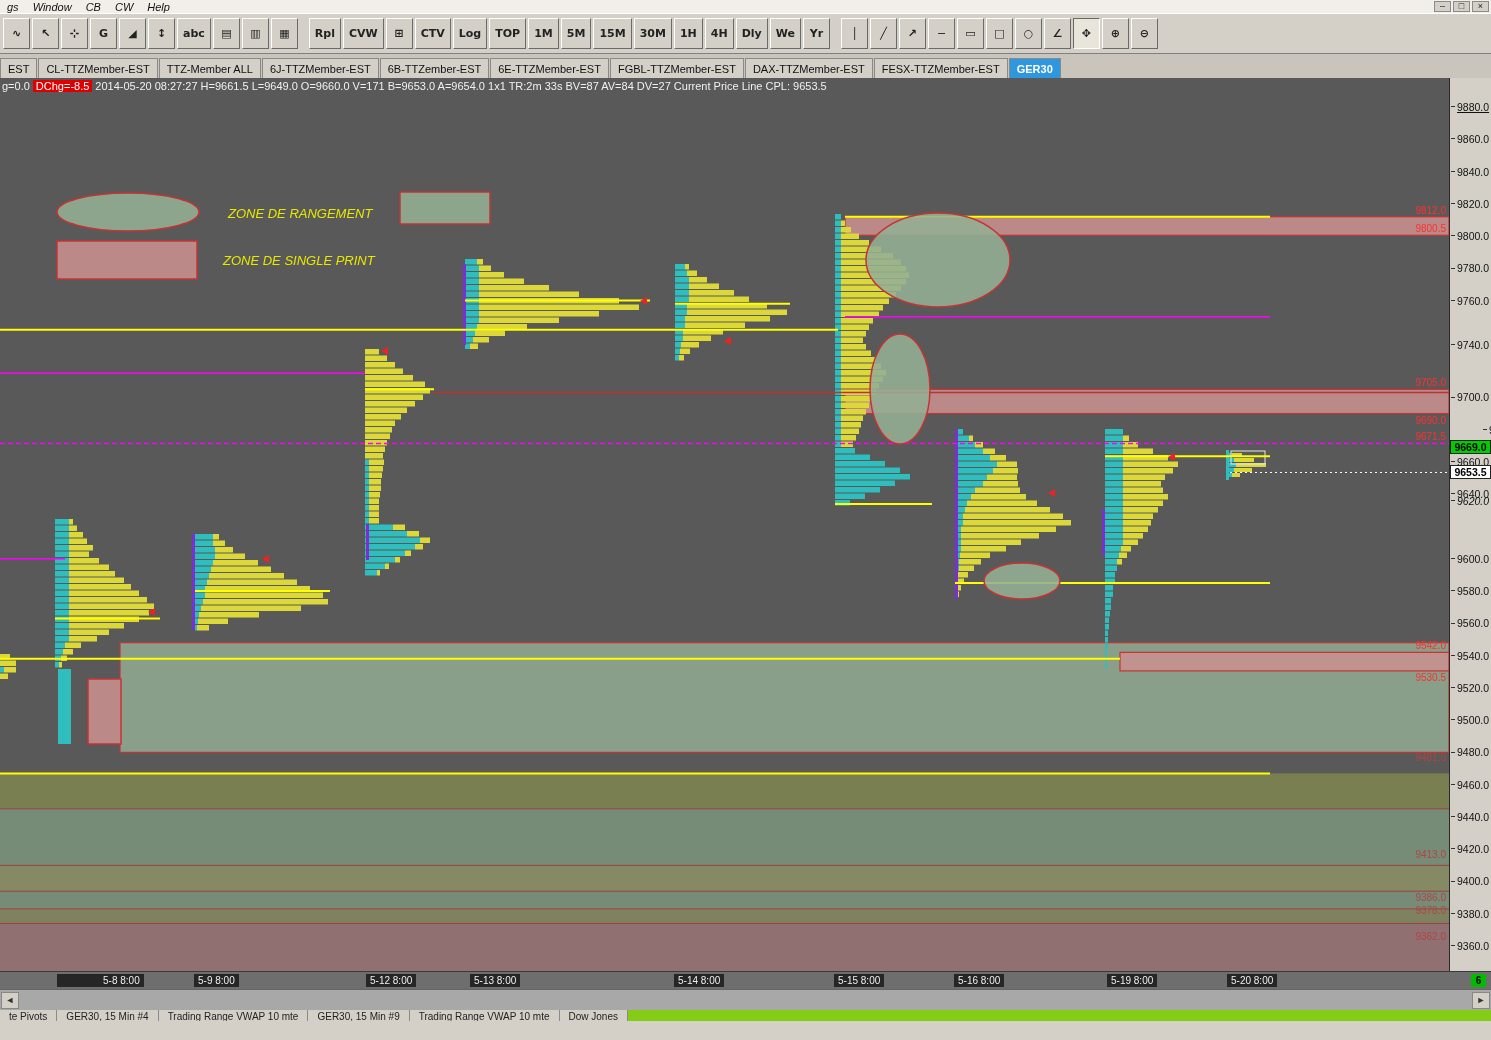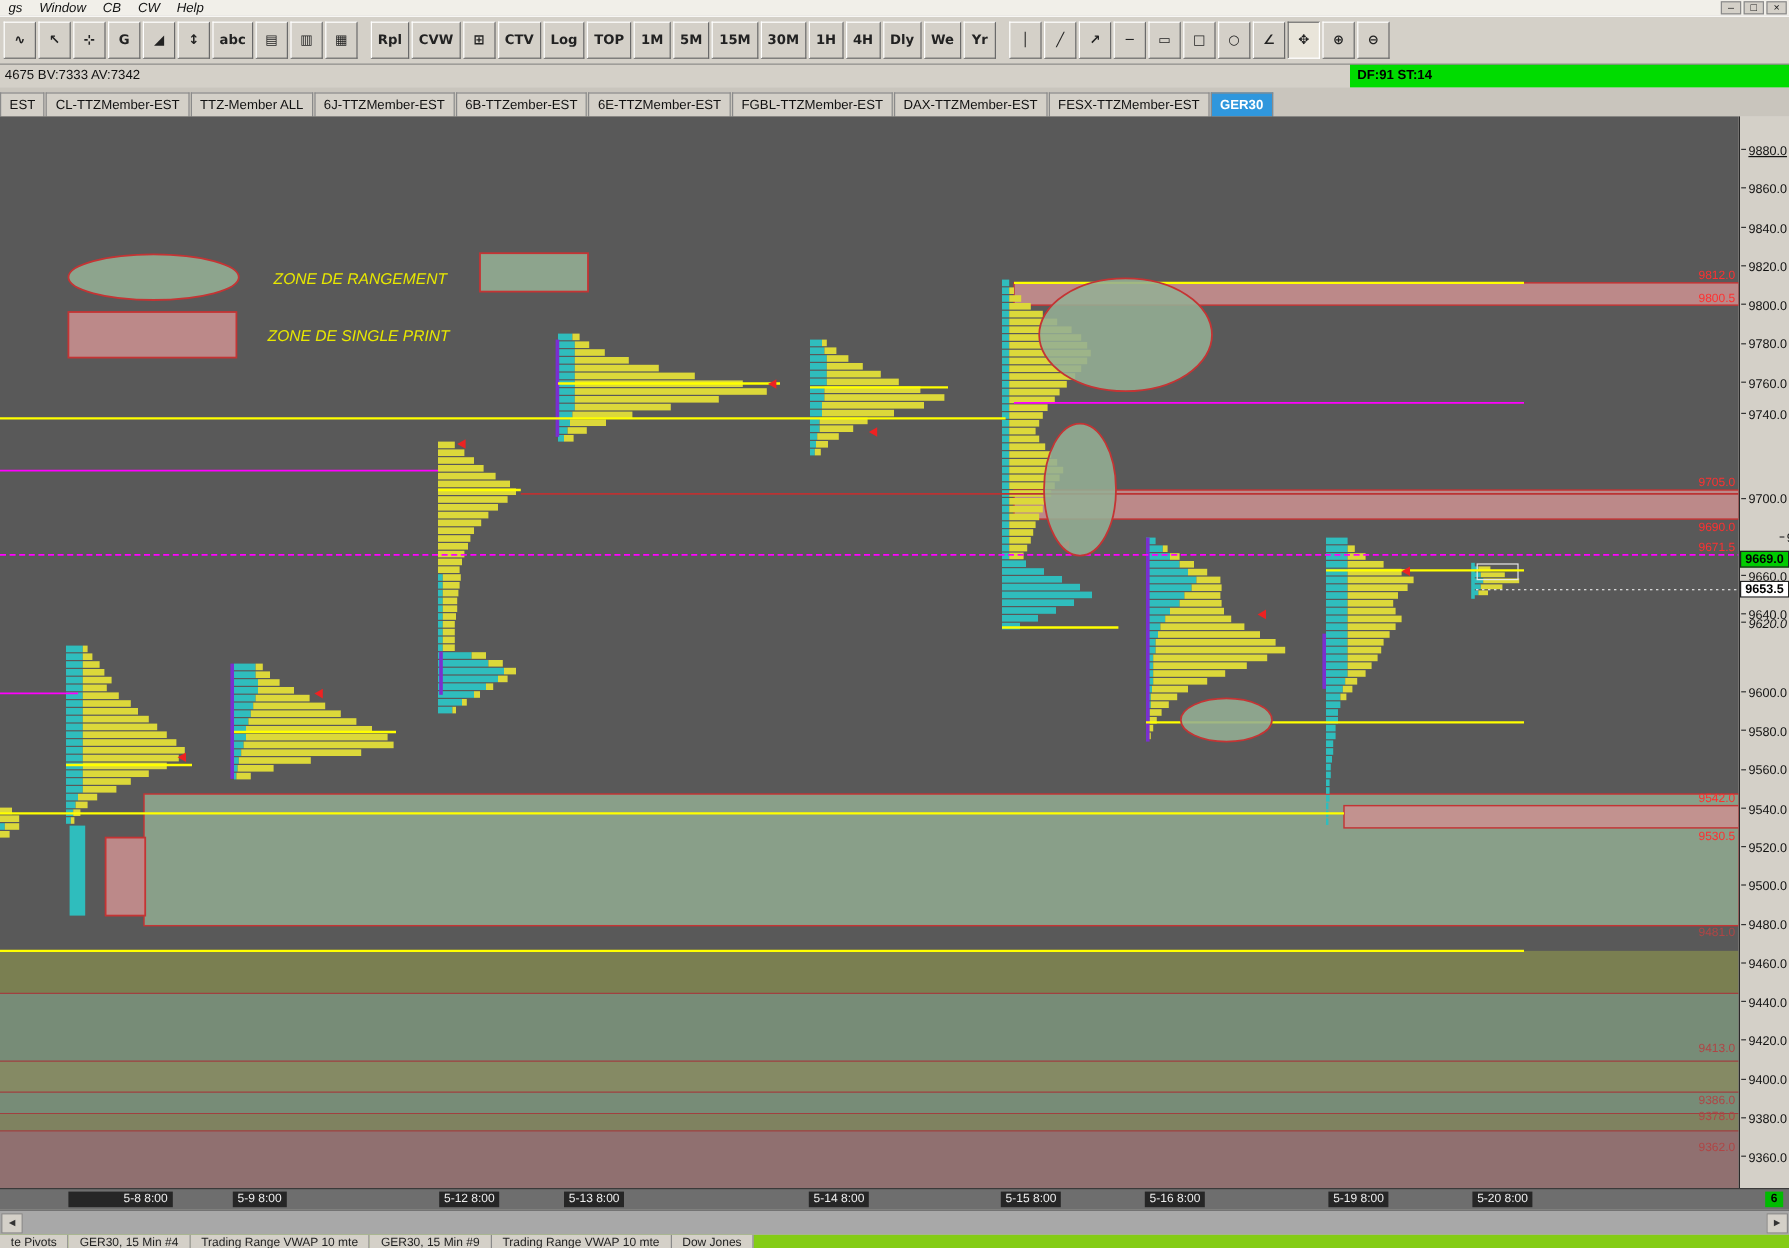--- a/index.html
+++ b/index.html
@@ -119,40 +119,39 @@
       <div class="tb-btn">─</div>
       <div class="tb-btn">▭</div>
       <div class="tb-btn">□</div>
       <div class="tb-btn">○</div>
       <div class="tb-btn">∠</div>
       <div class="tb-btn pressed">✥</div>
       <div class="tb-btn">⊕</div>
       <div class="tb-btn">⊖</div>
     </div>
 
-  <div class="statusrow">
-    <span class="status-left">4675  BV:7333  AV:7342</span>
-    <span class="status-right">DF:91  ST:14</span>
-  </div>
 
   <div class="tabrow" id="tabrow">
       <span class="tab">EST</span>
       <span class="tab">CL-TTZMember-EST</span>
       <span class="tab">TTZ-Member ALL</span>
       <span class="tab">6J-TTZMember-EST</span>
       <span class="tab">6B-TTZember-EST</span>
       <span class="tab">6E-TTZMember-EST</span>
       <span class="tab">FGBL-TTZMember-EST</span>
       <span class="tab">DAX-TTZMember-EST</span>
       <span class="tab">FESX-TTZMember-EST</span>
       <span class="tab active">GER30</span>
     </div>
 
   <div class="chart-row">
     <div class="chart-area">
+      <div class="info-line">
+        <span>g=0.0</span><span class="dchg">DChg=-8.5</span><span>2014-05-20 08:27:27  H=9661.5  L=9649.0  O=9660.0  V=171  B=9653.0  A=9654.0  1x1  TR:2m 33s  BV=87  AV=84  DV=27  Current Price Line   CPL: 9653.5</span>
+      </div>
       <svg id="chart-svg" width="1449" height="893">
           <rect x="120" y="564.682" width="1329" height="109.71799999999996" fill="rgba(148,174,148,0.82)" stroke="#c43434" stroke-width="1.2"></rect>
           <rect x="845" y="138.718" width="604" height="18.55525" fill="rgba(201,144,144,0.88)" stroke="#c43434" stroke-width="1.2"></rect>
           <rect x="845" y="311.3625" width="604" height="24.202499999999986" fill="rgba(201,144,144,0.88)" stroke="#c43434" stroke-width="1.2"></rect>
           <rect x="1120" y="574.3629999999999" width="329" height="18.55525" fill="rgba(201,144,144,0.9)" stroke="#c43434" stroke-width="1.2"></rect>
           <rect x="0" y="695.3755" width="1449" height="35.49699999999996" fill="rgba(150,158,74,0.55)" stroke="none" stroke-width="1.2"></rect>
           <rect x="0" y="730.8725" width="1449" height="56.47249999999997" fill="rgba(140,175,140,0.6)" stroke="none" stroke-width="1.2"></rect>
           <rect x="0" y="787.3449999999999" width="1449" height="25.81600000000003" fill="rgba(170,178,110,0.55)" stroke="none" stroke-width="1.2"></rect>
           <rect x="0" y="813.161" width="1449" height="17.748500000000035" fill="rgba(140,175,140,0.6)" stroke="none" stroke-width="1.2"></rect>
           <rect x="0" y="830.9095" width="1449" height="14.521499999999946" fill="rgba(165,172,104,0.5)" stroke="none" stroke-width="1.2"></rect>
@@ -630,21 +629,21 @@
         </svg>
     </div>
     <div class="price-axis" id="price-axis">
         <div class="tick" style="top: 23px; text-decoration: underline;"><span class="tickdash"></span><span>9880.0</span></div>
         <div class="tick" style="top: 55.27px;"><span class="tickdash"></span><span>9860.0</span></div>
         <div class="tick" style="top: 87.54px;"><span class="tickdash"></span><span>9840.0</span></div>
         <div class="tick" style="top: 119.81px;"><span class="tickdash"></span><span>9820.0</span></div>
         <div class="tick" style="top: 152.08px;"><span class="tickdash"></span><span>9800.0</span></div>
         <div class="tick" style="top: 184.35px;"><span class="tickdash"></span><span>9780.0</span></div>
         <div class="tick" style="top: 216.62px;"><span class="tickdash"></span><span>9760.0</span></div>
-        <div class="tick" style="top: 243px;"><span class="tickdash"></span><span>9740.0</span></div>
+        <div class="tick" style="top: 261px;"><span class="tickdash"></span><span>9740.0</span></div>
         <div class="tick" style="top: 281.16px; margin-left: 43px;"><span class="tickdash"></span><span>9720.0</span></div>
         <div class="tick" style="top: 313.43px;"><span class="tickdash"></span><span>9700.0</span></div>
         <div class="tick" style="top: 345.7px; padding-left: 32px;"><span class="tickdash"></span><span>9680.0</span></div>
         <div class="tick" style="top: 377.97px;"><span class="tickdash"></span><span>9660.0</span></div>
         <div class="tick" style="top: 410.24px;"><span class="tickdash"></span><span>9640.0</span></div>
         <div class="tick" style="top: 417px; font-style: italic;"><span class="tickdash"></span><span>9620.0</span></div>
         <div class="tick" style="top: 474.78px;"><span class="tickdash"></span><span>9600.0</span></div>
         <div class="tick" style="top: 507.05px;"><span class="tickdash"></span><span>9580.0</span></div>
         <div class="tick" style="top: 539.32px;"><span class="tickdash"></span><span>9560.0</span></div>
         <div class="tick" style="top: 571.59px;"><span class="tickdash"></span><span>9540.0</span></div>

